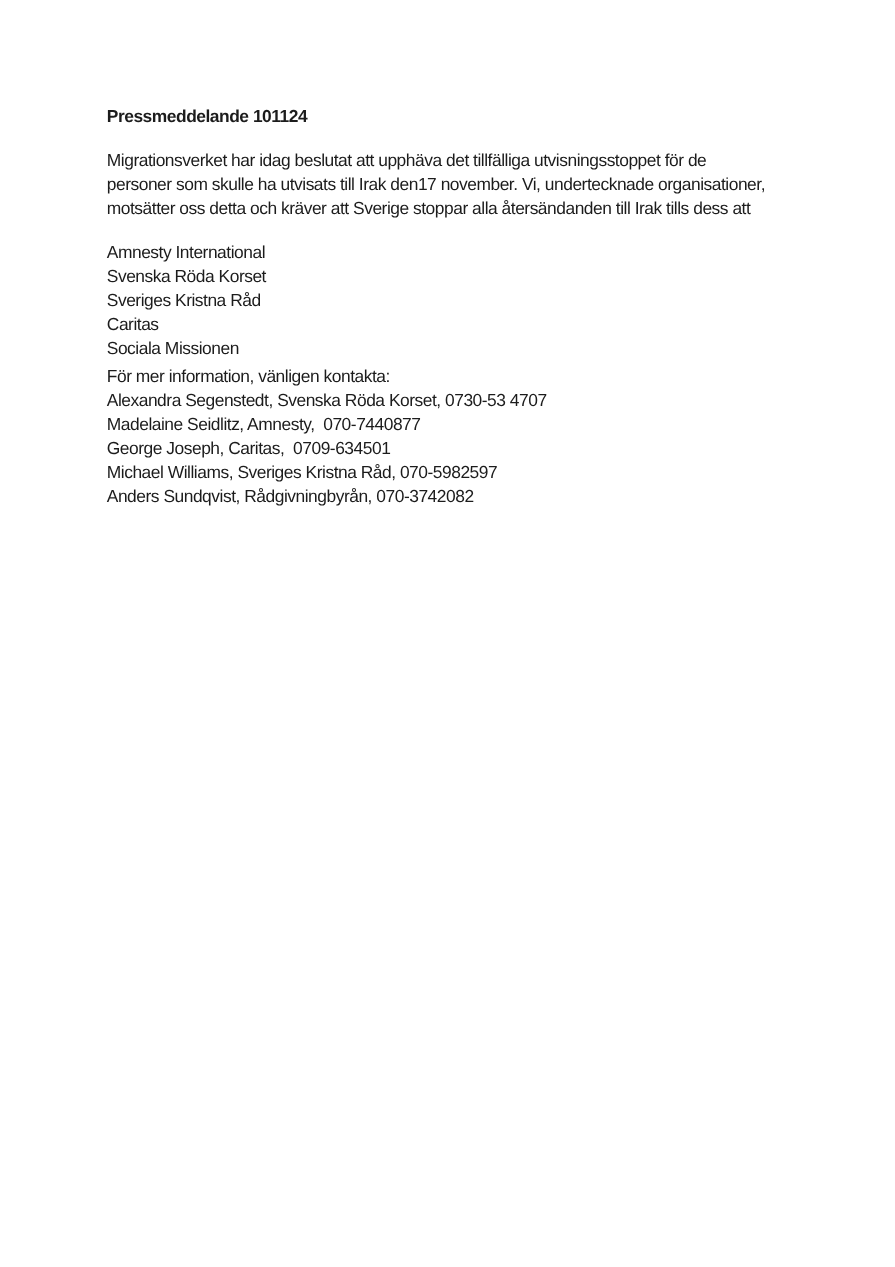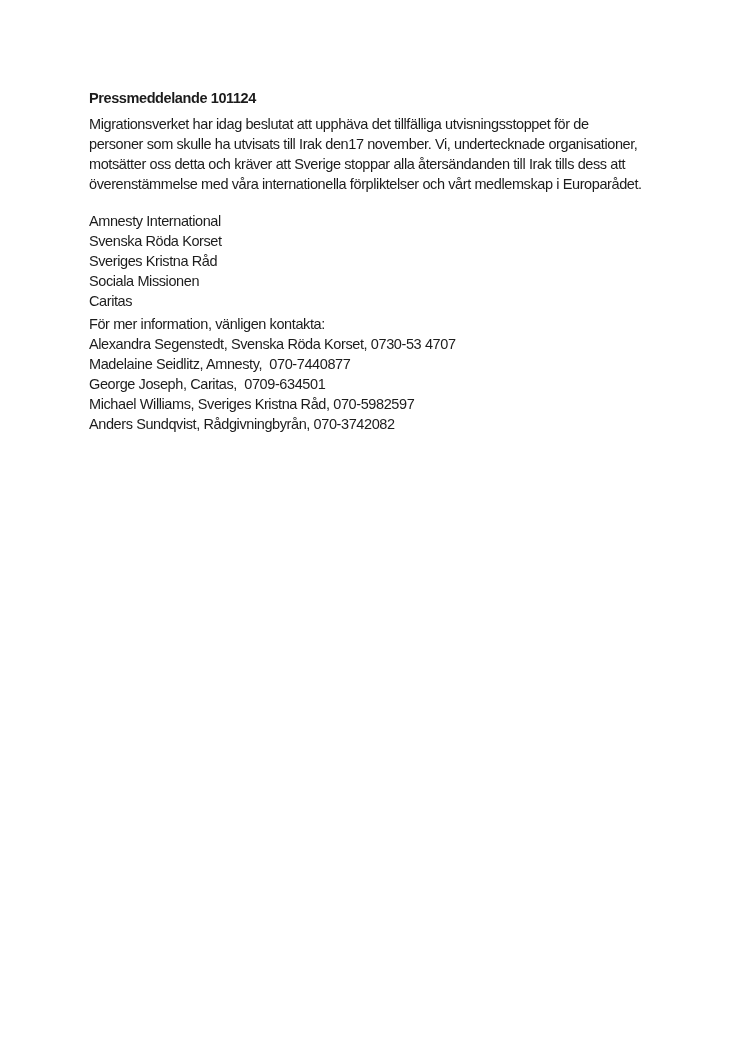--- a/index.html
+++ b/index.html
@@ -22,21 +22,21 @@
     color: #1c1c1c;
     overflow: hidden;
   }
   .line {
     white-space: pre; 
   }
   .doc-title .line {
     font-weight: bold;
   }
   .body-paragraph {
-    margin-top: 6px;
+    margin-top: 16px;
   }
   .signatories {
     margin-top: 17px;
   }
   .contact-block {
     margin-top: 3px;
   }
   .contact-heading {
     font-weight: normal;
   }
@@ -47,29 +47,28 @@
 <div class="page" style="background: rgb(255, 255, 255); color: rgb(28, 28, 28);">
 
   <div class="doc-title">
     <div class="line">Pressmeddelande 101124</div>
   </div>
 
   <div class="body-paragraph">
       <div class="line">Migrationsverket har idag beslutat att upphäva det tillfälliga utvisningsstoppet för de</div>
       <div class="line">personer som skulle ha utvisats till Irak den17 november. Vi, undertecknade organisationer,</div>
       <div class="line">motsätter oss detta och kräver att Sverige stoppar alla återsändanden till Irak tills dess att</div>
-      <div class="line">överenstämmelse med våra internationella förpliktelser och vårt medlemskap i Europarådet.</div>
     </div>
 
   <div class="signatories">
       <div class="line">Amnesty International</div>
       <div class="line">Svenska Röda Korset</div>
       <div class="line">Sveriges Kristna Råd</div>
+      <div class="line">Caritas</div>
       <div class="line">Sociala Missionen</div>
-      <div class="line">Caritas</div>
     </div>
 
   <div class="contact-block">
     <div class="line contact-heading">För mer information, vänligen kontakta:</div>
     <div>
         <div class="line">Alexandra Segenstedt, Svenska Röda Korset, 0730-53 4707</div>
         <div class="line">Madelaine Seidlitz, Amnesty,  070-7440877</div>
         <div class="line">George Joseph, Caritas,  0709-634501</div>
         <div class="line">Michael Williams, Sveriges Kristna Råd, 070-5982597</div>
         <div class="line">Anders Sundqvist, Rådgivningbyrån, 070-3742082</div>

